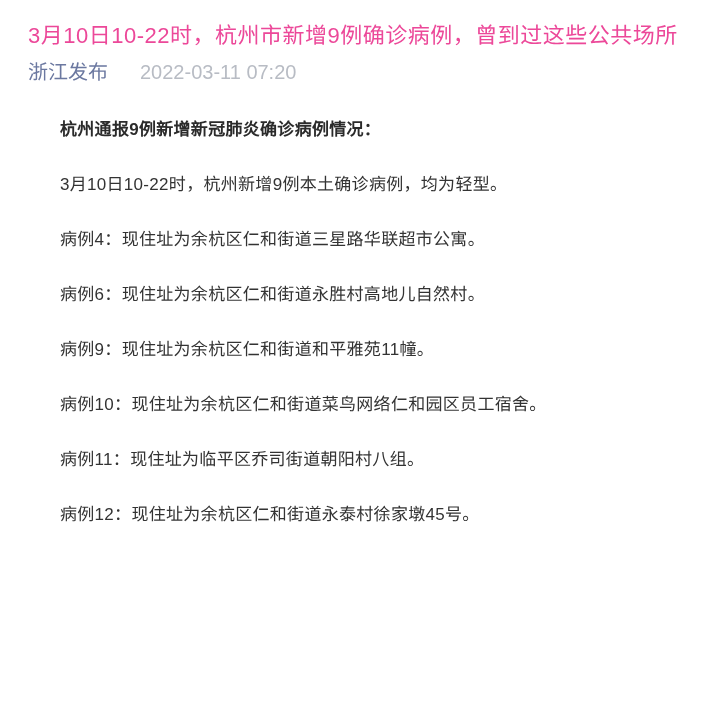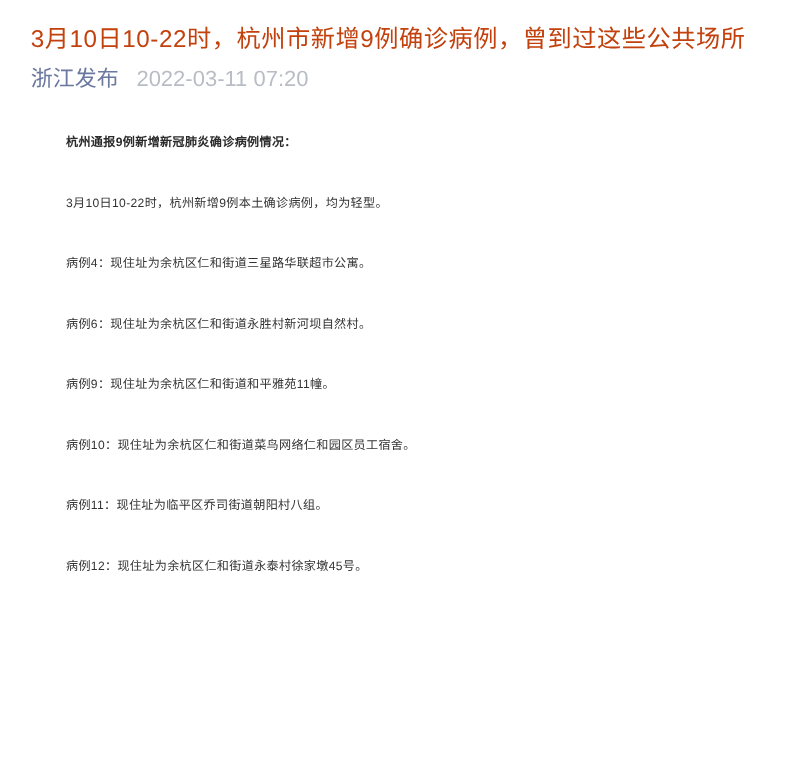--- a/index.html
+++ b/index.html
@@ -14,47 +14,47 @@
     width: 716px;
     height: 710px;
     padding: 0 26px 0 28px;
     background: #ffffff;
   }
   .article-title {
     margin: 20px 0 0 0;
     font-size: 22px;
     line-height: 32px;
     font-weight: 400;
-    color: #c2410c;
+    color: #ec4899;
     letter-spacing: 0.5px;
     white-space: nowrap;
   }
   .meta {
     margin-top: 11px;
     font-size: 20px;
     line-height: 18px;
     display: flex;
     align-items: baseline;
   }
   .meta .source {
     color: #6b78a0;
     text-decoration: none;
     cursor: pointer;
   }
   .meta .timestamp {
-    margin-left: 16px;
+    margin-left: 32px;
     color: #b8bcc4;
   }
   .article-body {
     margin-top: 34px;
     padding-left: 32px;
     color: #333333;
   }
   .article-body p {
-    font-size: 11px;
+    font-size: 17px;
     line-height: 30px;
     margin: 0 0 25px 0;
     letter-spacing: 0.3px;
     white-space: nowrap;
   }
   .article-body p.heading {
     font-weight: 700;
     color: #2b2b2b;
   }
 </style>
@@ -69,20 +69,20 @@
     <a class="source">浙江发布</a>
     <span class="timestamp">2022-03-11 07:20</span>
   </div>
 
   <div class="article-body">
     <p class="heading">杭州通报9例新增新冠肺炎确诊病例情况：</p>
 
     <p class="intro">3月10日10-22时，杭州新增9例本土确诊病例，均为轻型。</p>
 
     <p class="case">病例4：现住址为余杭区仁和街道三星路华联超市公寓。</p>
-    <p class="case">病例6：现住址为余杭区仁和街道永胜村新河坝自然村。</p>
+    <p class="case">病例6：现住址为余杭区仁和街道永胜村高地儿自然村。</p>
     <p class="case">病例9：现住址为余杭区仁和街道和平雅苑11幢。</p>
     <p class="case">病例10：现住址为余杭区仁和街道菜鸟网络仁和园区员工宿舍。</p>
     <p class="case">病例11：现住址为临平区乔司街道朝阳村八组。</p>
     <p class="case">病例12：现住址为余杭区仁和街道永泰村徐家墩45号。</p>
   </div>
 
 </div>
 
 </body></html>

